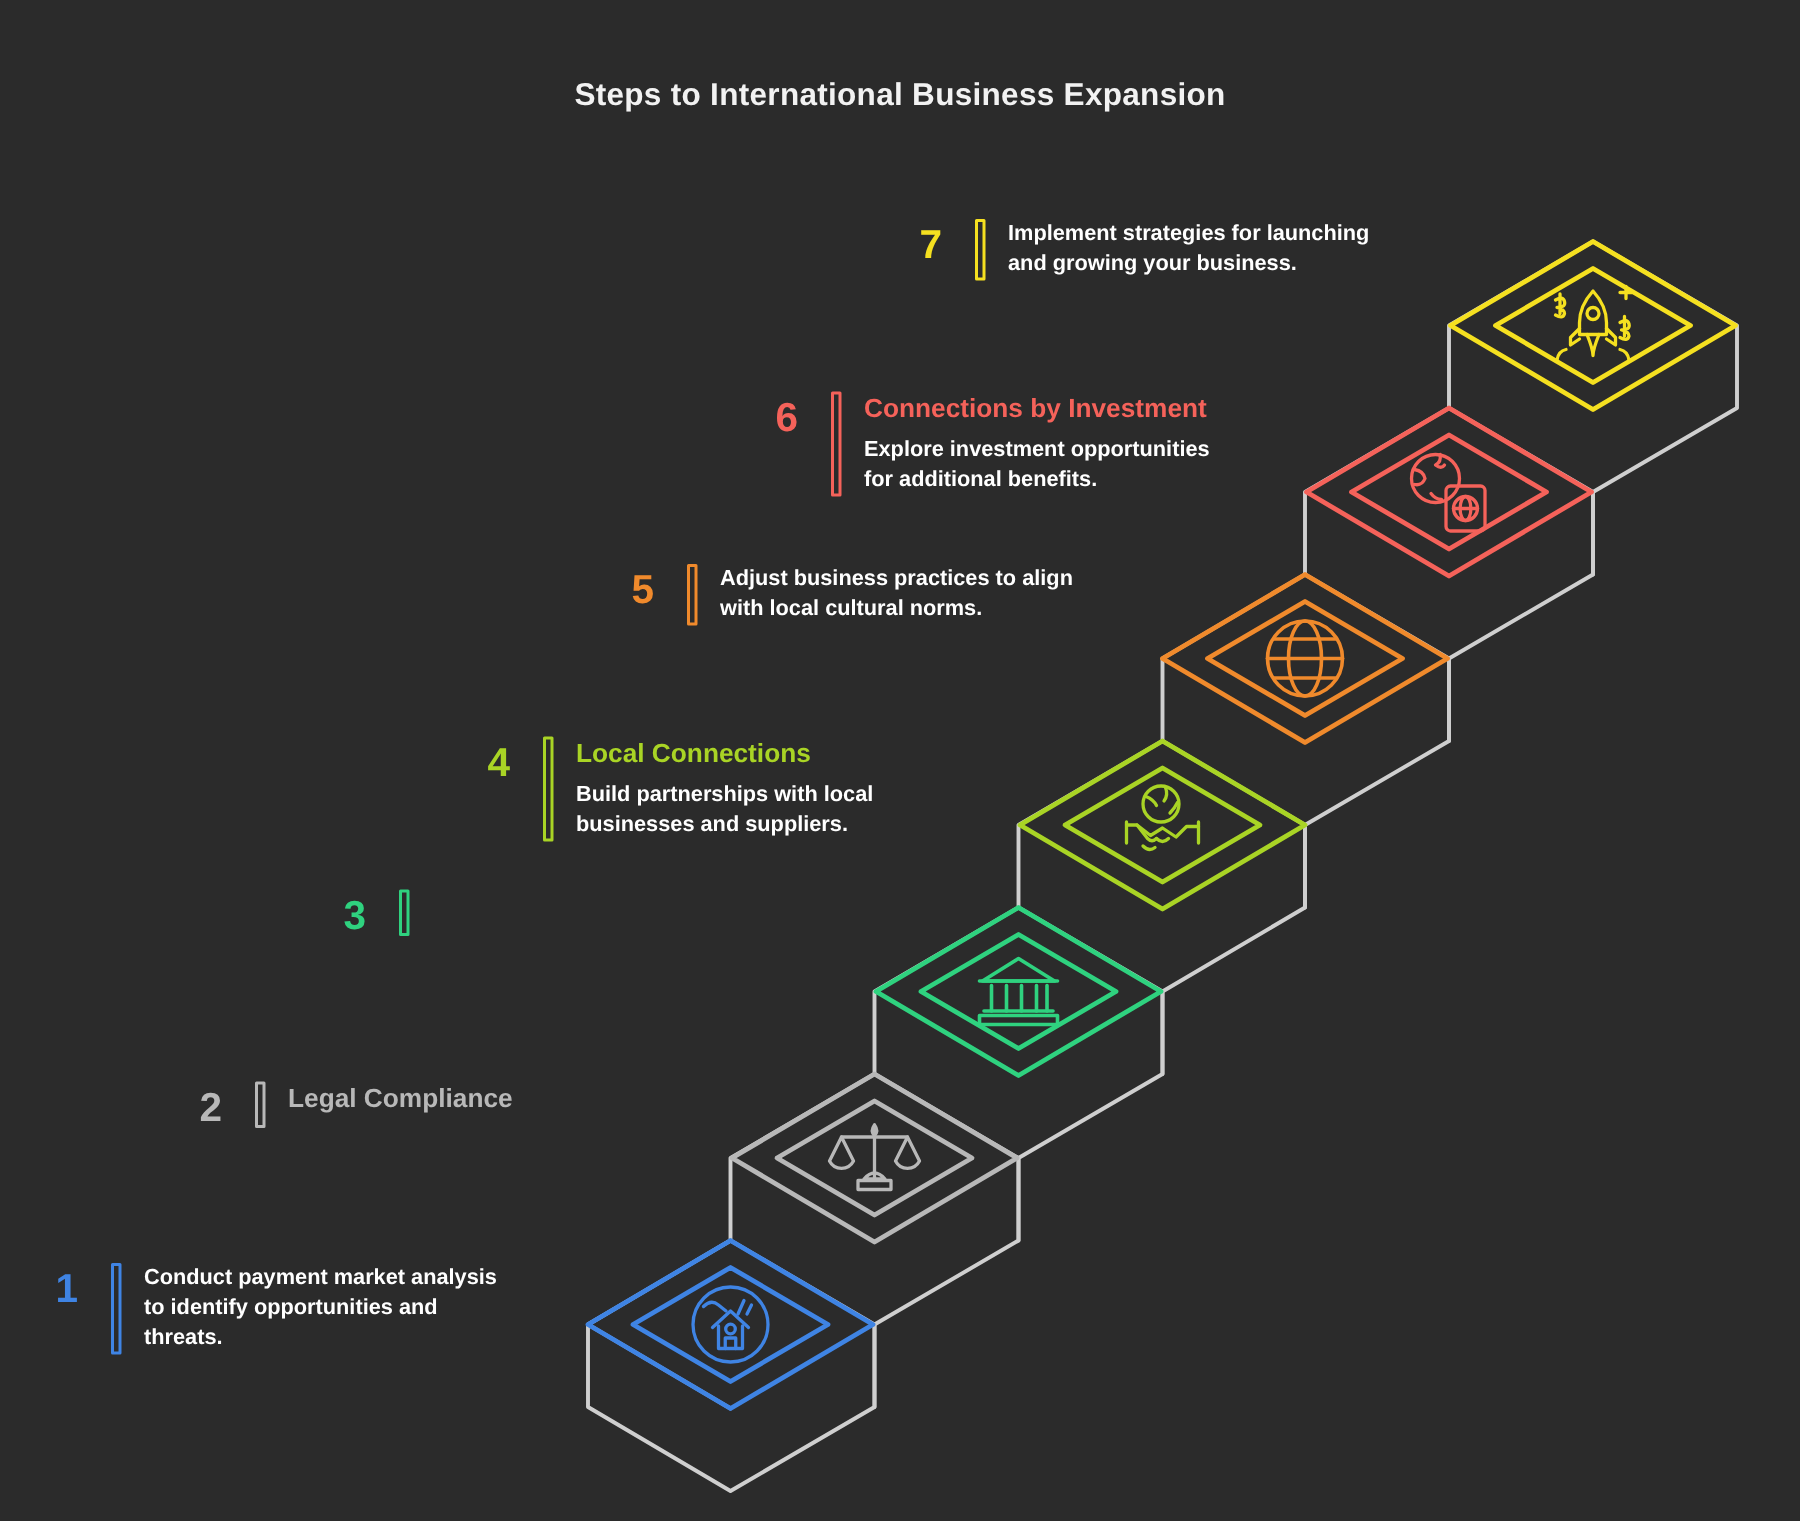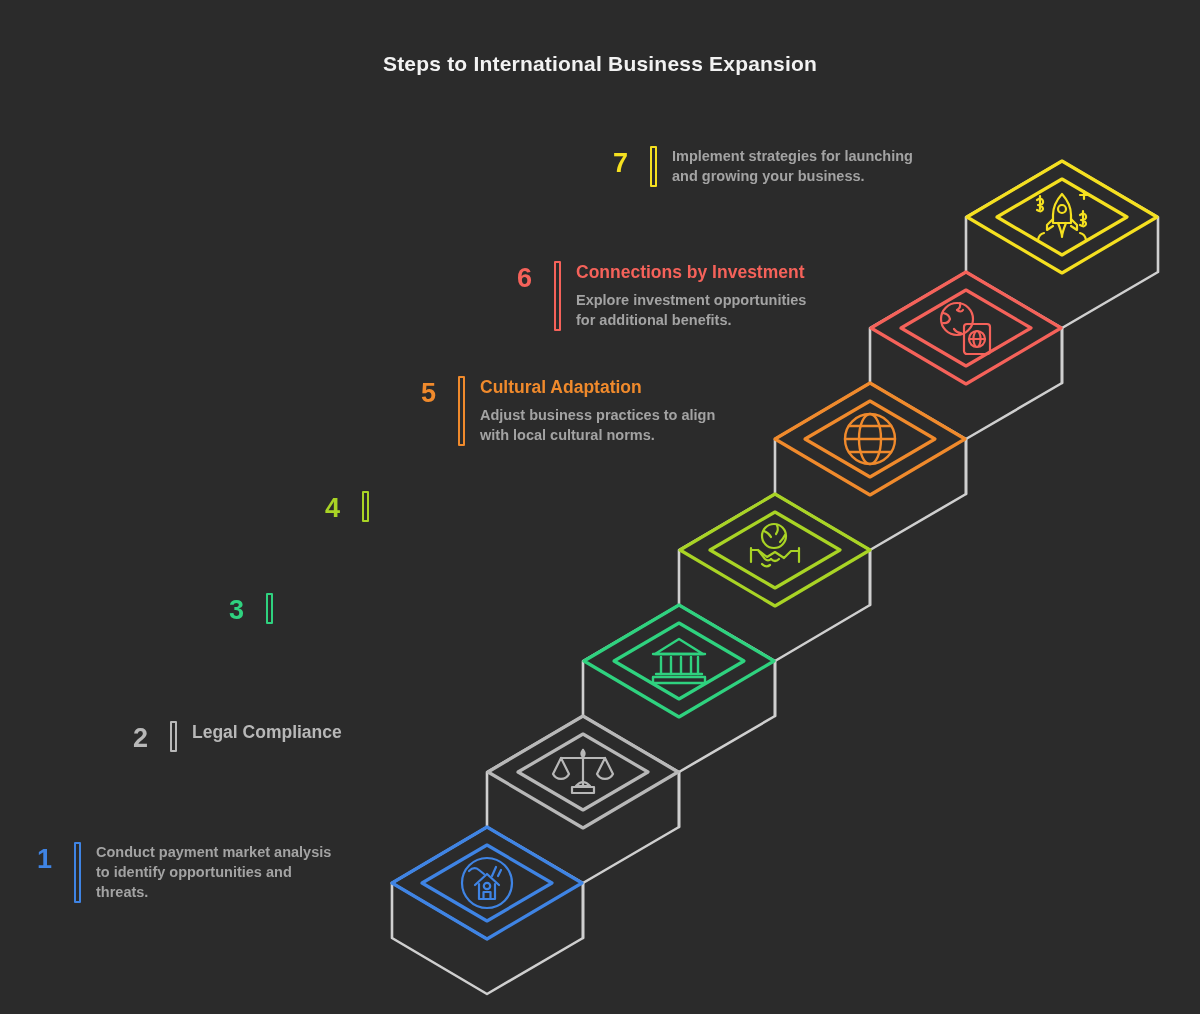--- a/index.html
+++ b/index.html
@@ -60,21 +60,21 @@
     font-size: 17.5px;
     font-weight: 700;
     line-height: 1.25;
     margin-bottom: 7px;
     white-space: nowrap;
   }
   .step-desc {
     font-size: 14.5px;
     font-weight: 600;
     line-height: 1.37;
-    color: #a3a3a3;
+    color: #ffffff;
     white-space: pre-line;
   }
 </style>
 </head>
 <body>
 
 <div id="stage">
 
   <div id="chart-title">Steps to International Business Expansion</div>
 
@@ -231,27 +231,31 @@
   </div>
 
   <div class="step-text" style="left:210px; top:593px; width:400px; color:#2fd27f;">
     <div class="step-num">3</div>
     <div class="step-bar"></div>
   </div>
 
   <div class="step-text" style="left:306px; top:491px; width:400px; color:#a9d425;">
     <div class="step-num">4</div>
     <div class="step-bar"></div>
+    <div class="step-body">
+      <div class="step-heading">Local Connections</div>
+      <div class="step-desc">Build partnerships with local
+businesses and suppliers.</div>
+    </div>
   </div>
 
   <div class="step-text" style="left:402px; top:376px; width:400px; color:#f08a2c;">
     <div class="step-num">5</div>
     <div class="step-bar"></div>
     <div class="step-body">
-      <div class="step-heading">Cultural Adaptation</div>
       <div class="step-desc">Adjust business practices to align
 with local cultural norms.</div>
     </div>
   </div>
 
   <div class="step-text" style="left:498px; top:261px; width:420px; color:#f5625a;">
     <div class="step-num">6</div>
     <div class="step-bar"></div>
     <div class="step-body">
       <div class="step-heading">Connections by Investment</div>

